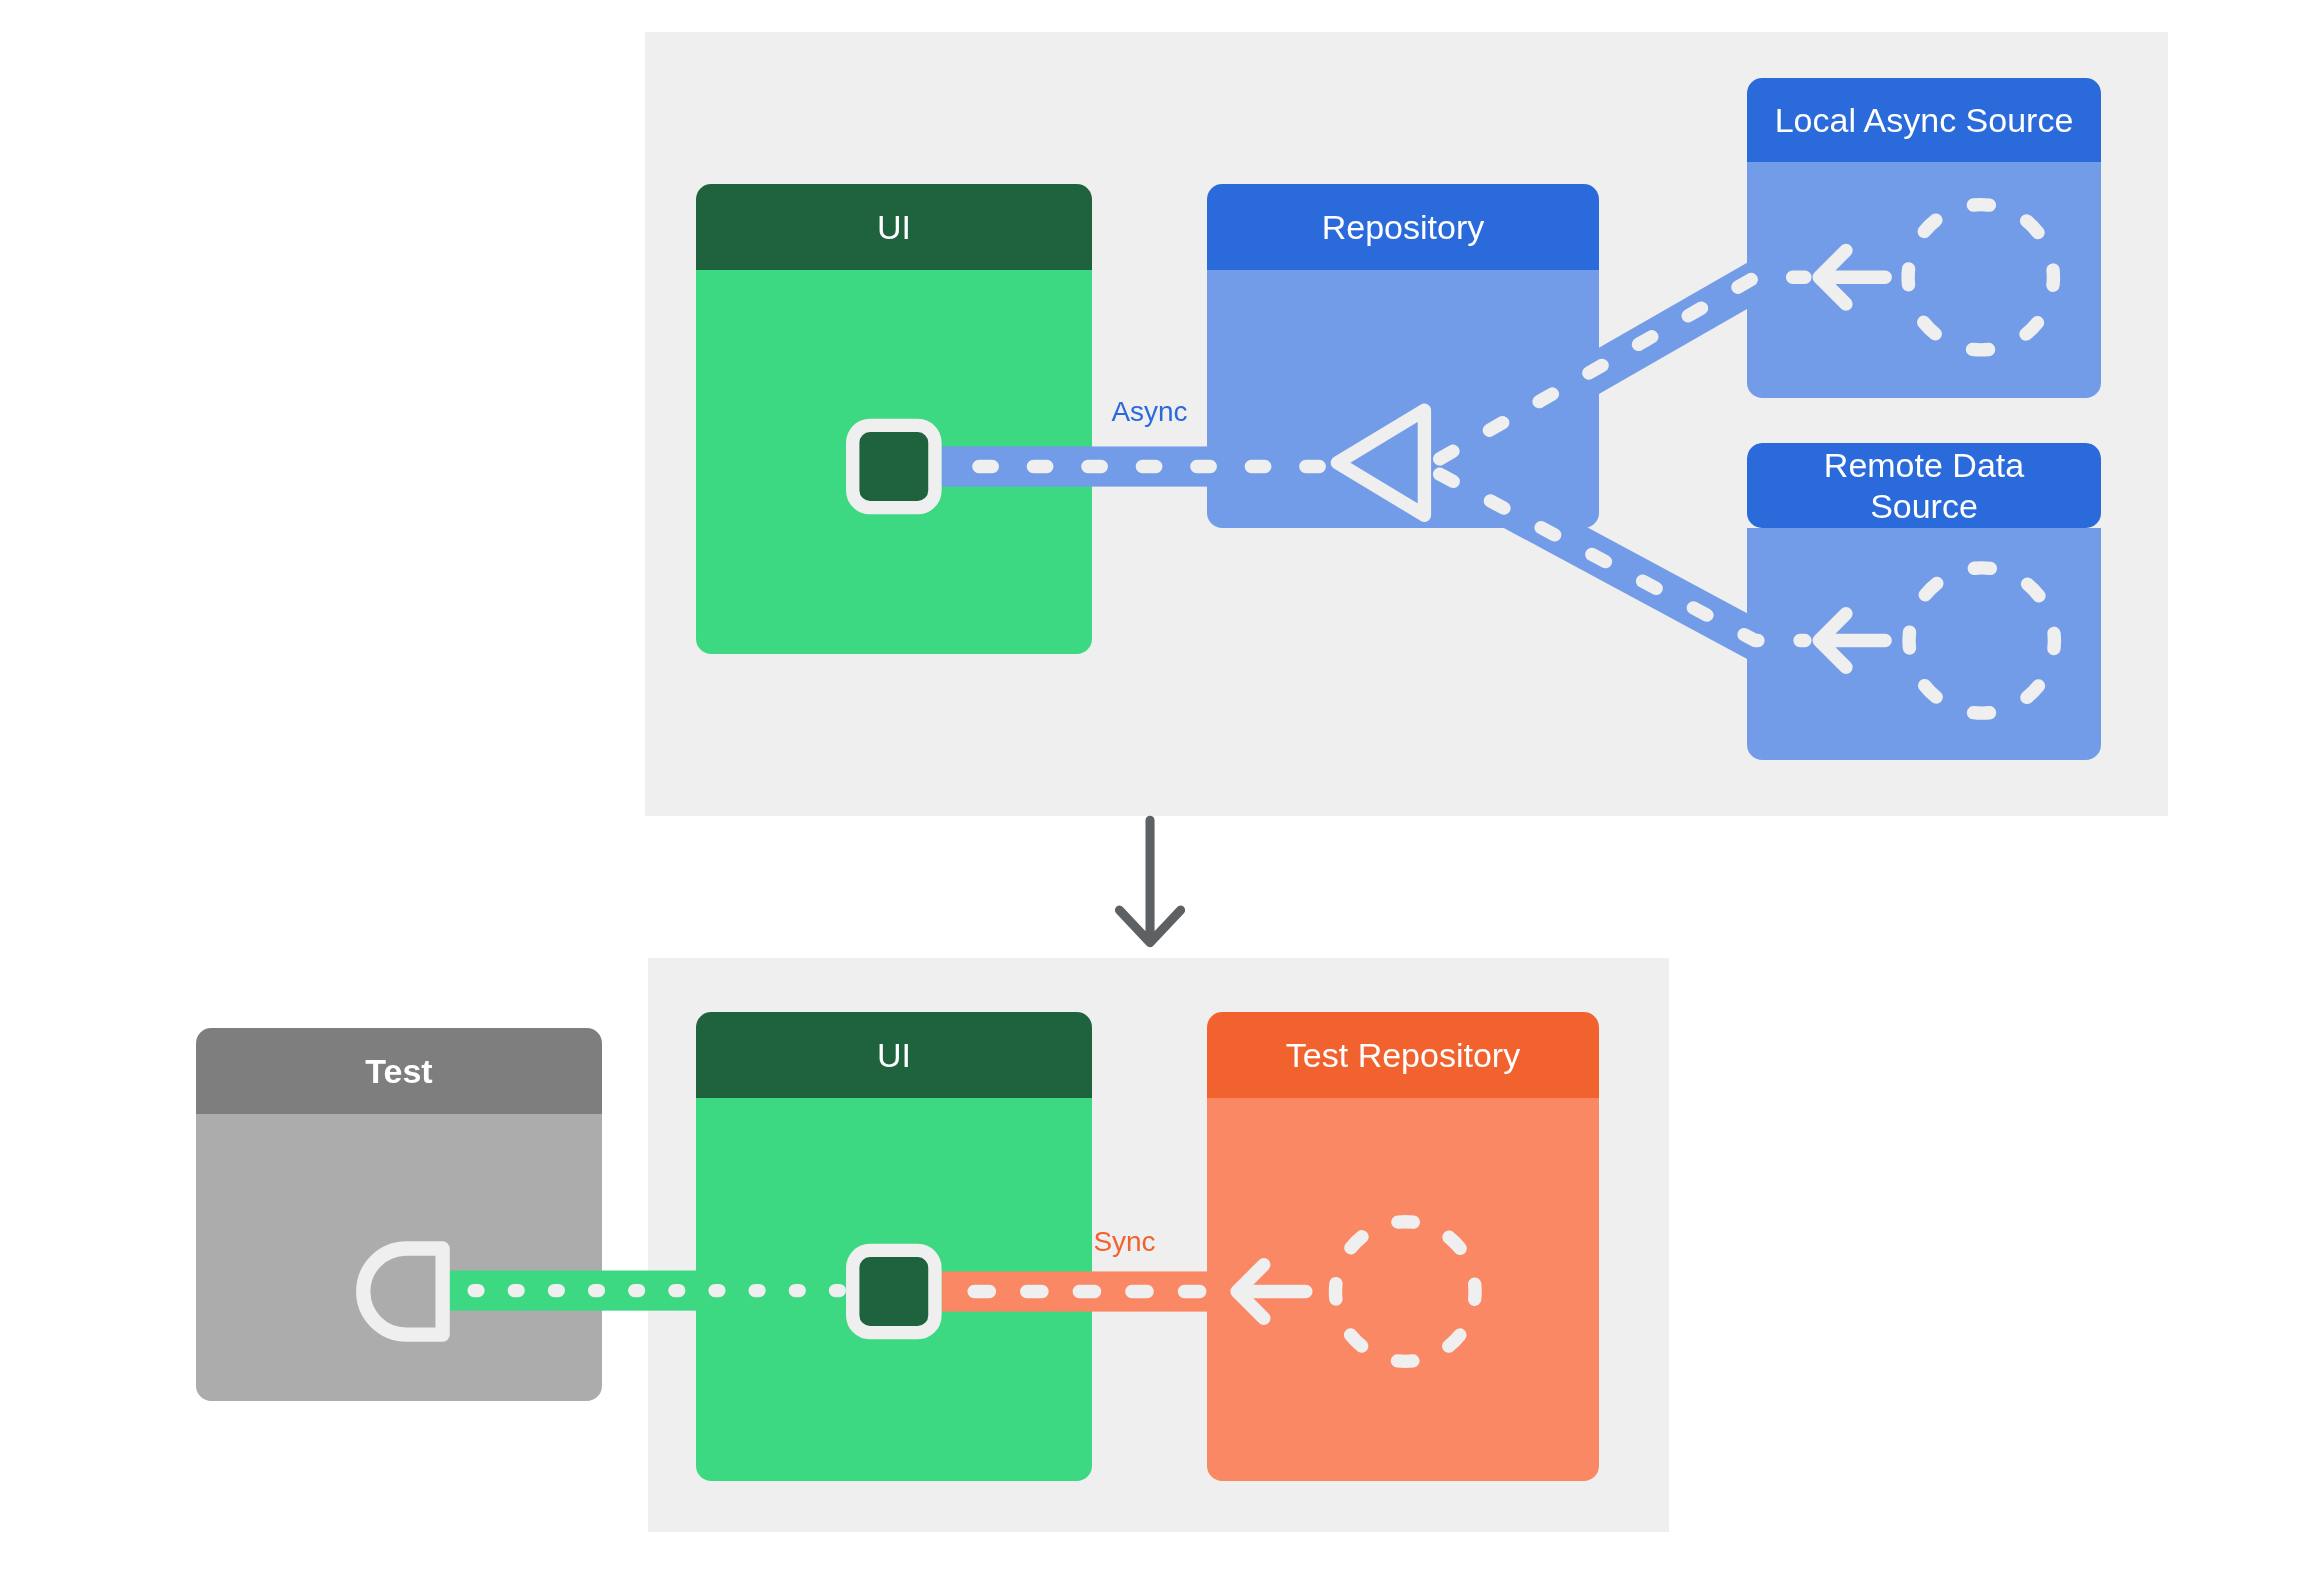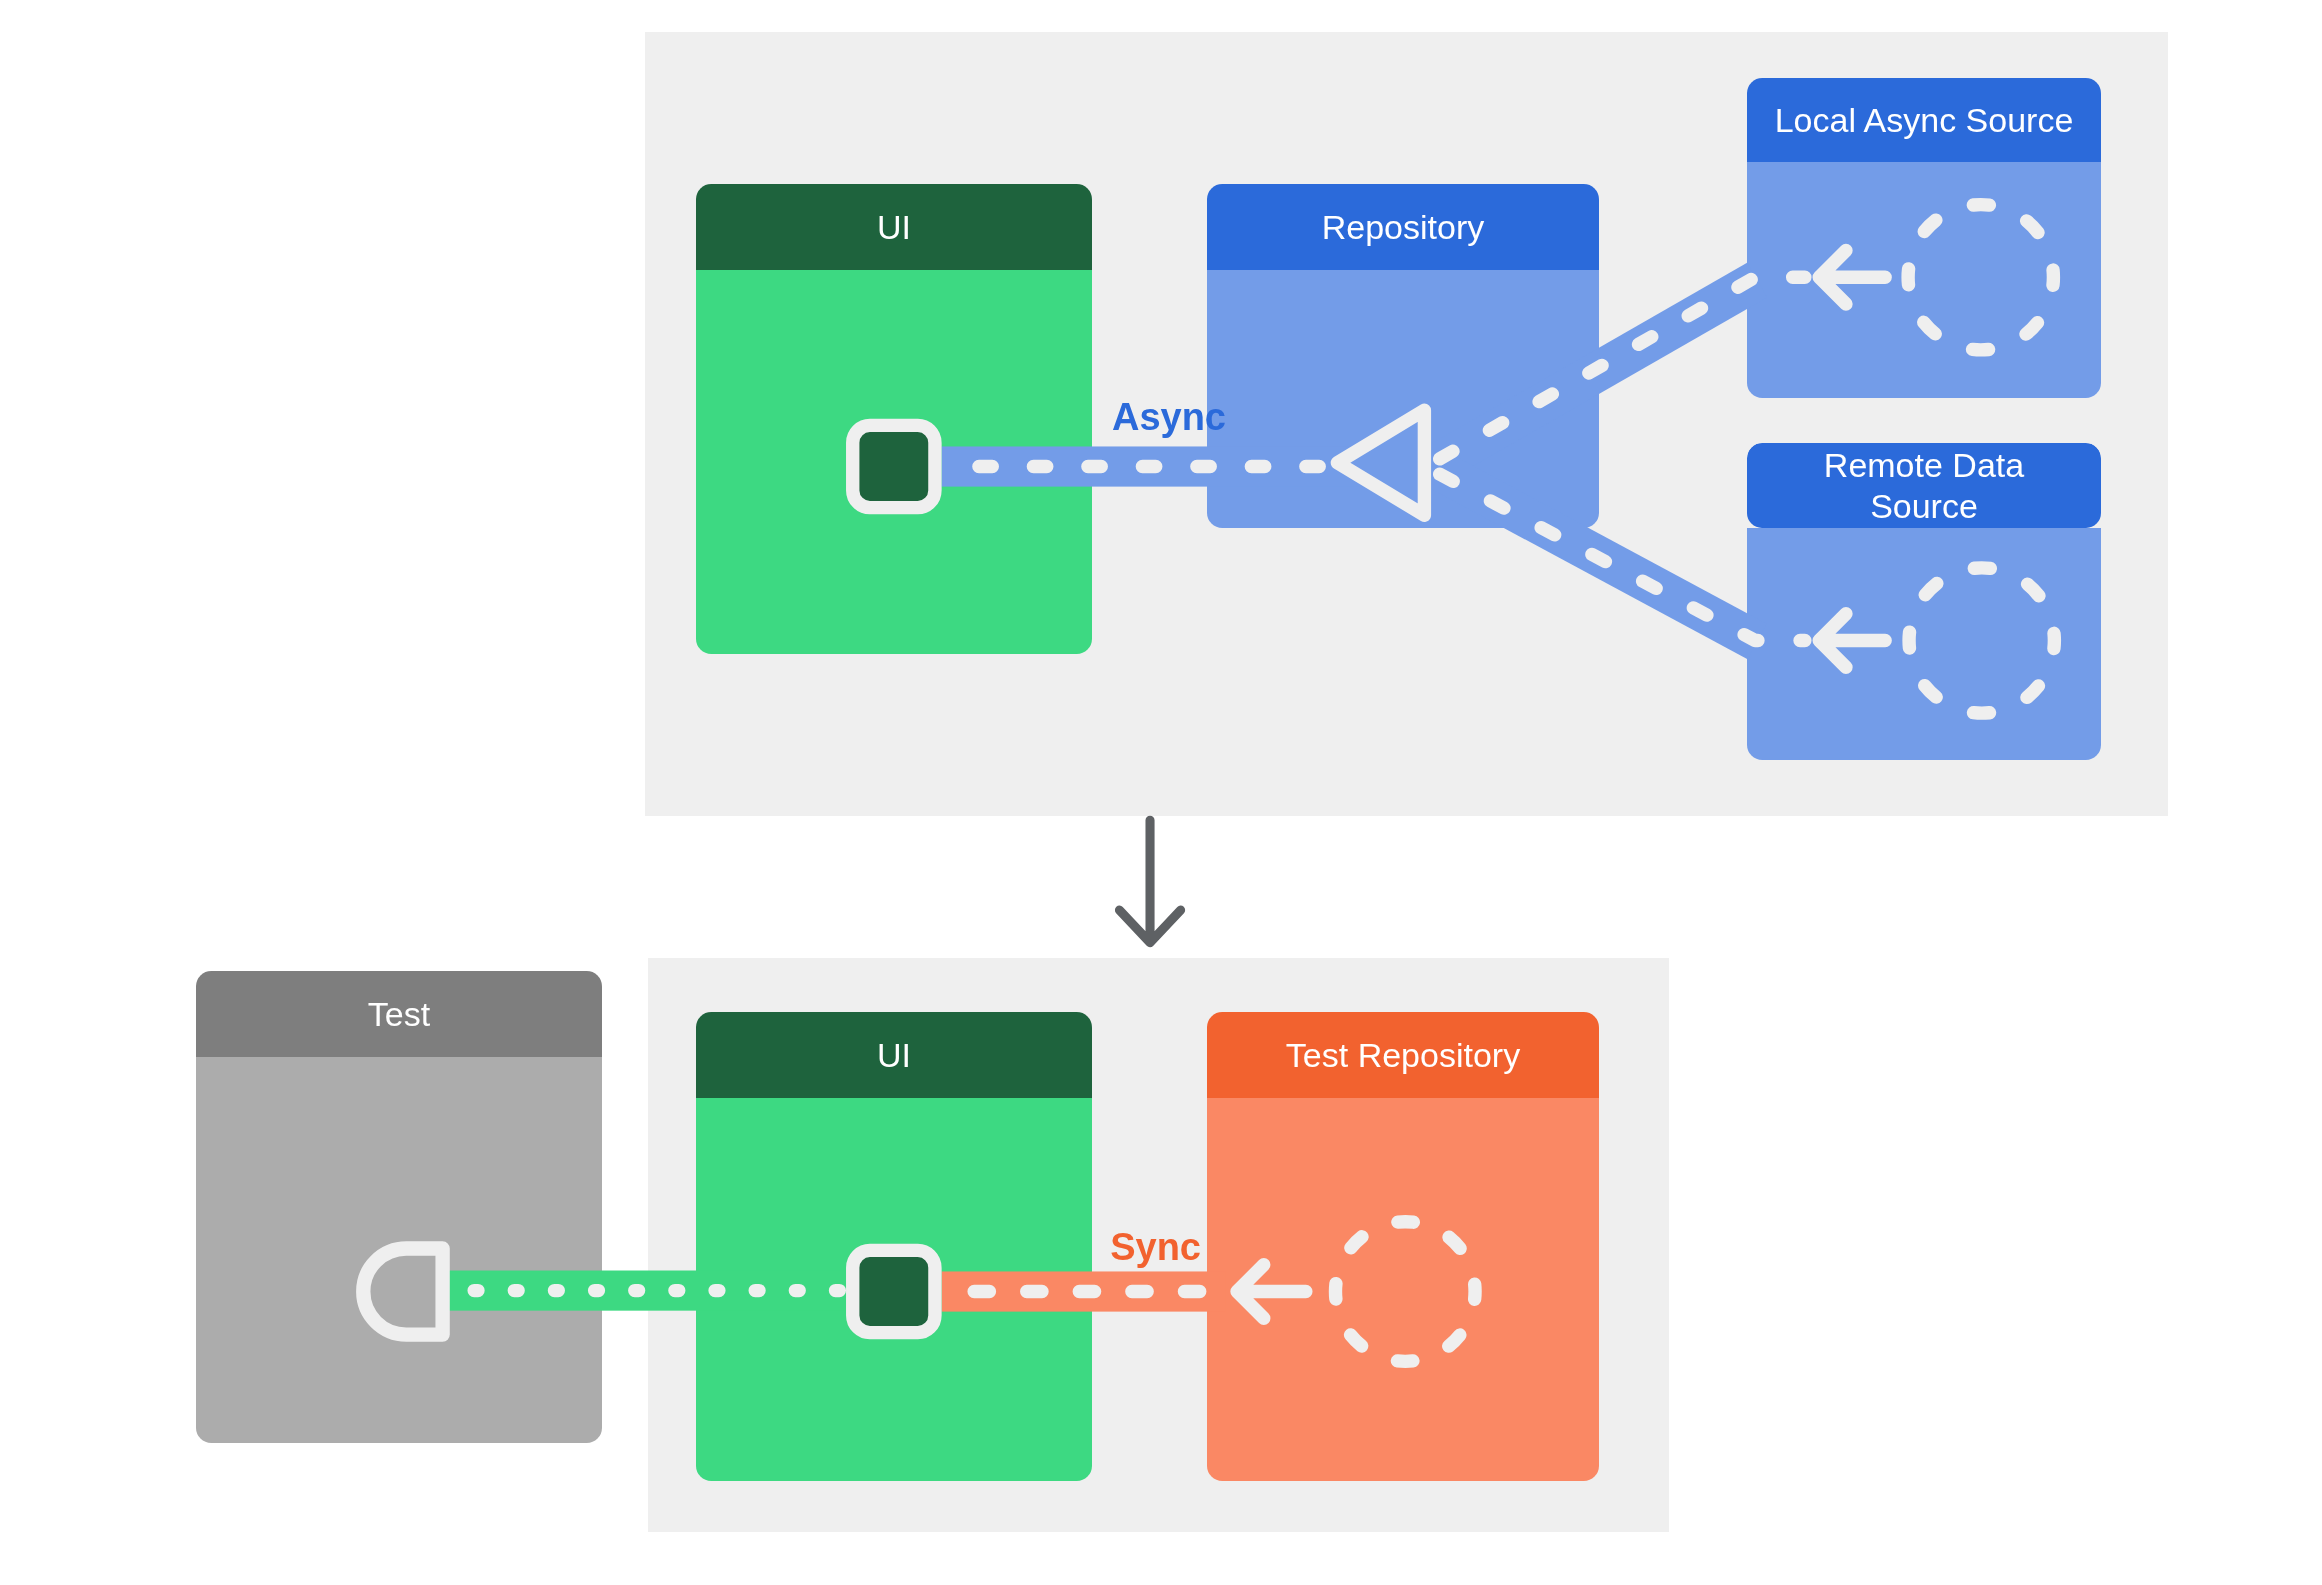--- a/index.html
+++ b/index.html
@@ -21,40 +21,40 @@
   .box{position:absolute;border-radius:15.3px;overflow:hidden;display:flex;
        flex-direction:column;z-index:2;}
   .box-header{color:#ffffff;font-size:34px;display:flex;align-items:center;
        justify-content:center;text-align:center;line-height:1.2;flex:0 0 auto;}
   .box-body{flex:1 1 auto;}
 
   #ui-top{left:696px;top:184px;width:396px;height:470px;}
   #repo{left:1207px;top:184px;width:392px;height:344px;}
   #local-ds{left:1747px;top:78px;width:354px;height:320px;}
   #remote-ds{left:1747px;top:443px;width:354px;height:317px;}
-  #test-box{left:196px;top:971px;width:406px;height:472px;}
+  #test-box{left:196px;top:1028px;width:406px;height:373px;font-weight:bold;}
   #ui-bottom{left:696px;top:1012px;width:396px;height:469px;}
   #fake-repo{left:1207px;top:1012px;width:392px;height:469px;}
 
   #ui-top .box-header, #repo .box-header, #test-box .box-header,
   #ui-bottom .box-header, #fake-repo .box-header{height:86px;}
   #local-ds .box-header{height:84px;}
   #remote-ds .box-header{height:85px;padding:0 38px;border-radius:15px;}
 
   .green .box-header{background:var(--green-header);}
   .green .box-body{background:var(--green-body);}
   .blue .box-header{background:var(--blue-header);}
   .blue .box-body{background:var(--blue-body);}
   .orange .box-header{background:var(--orange-header);}
   .orange .box-body{background:var(--orange-body);}
   .gray .box-header{background:var(--gray-header);}
   .gray .box-body{background:var(--gray-body);}
 
-  .conn-label{position:absolute;width:153px;text-align:right;font-size:38px;
-       font-weight:700;z-index:4;}
+  .conn-label{position:absolute;width:153px;text-align:center;font-size:28px;
+       font-weight:400;z-index:4;}
   #async-label{left:1073px;top:396px;color:var(--async-text);}
   #sync-label{left:1048px;top:1226px;color:var(--sync-text);}
 
   #overlay{position:absolute;left:0;top:0;width:2323px;height:1586px;z-index:3;
        pointer-events:none;}
   .band-blue{fill:var(--blue-body);}
   .band-blue-line{stroke:var(--blue-body);stroke-width:42;fill:none;}
   .band-green{fill:var(--green-body);}
   .band-orange{fill:var(--orange-body);}
   .dash{stroke:var(--line-white);stroke-width:14;fill:none;stroke-linecap:round;}

